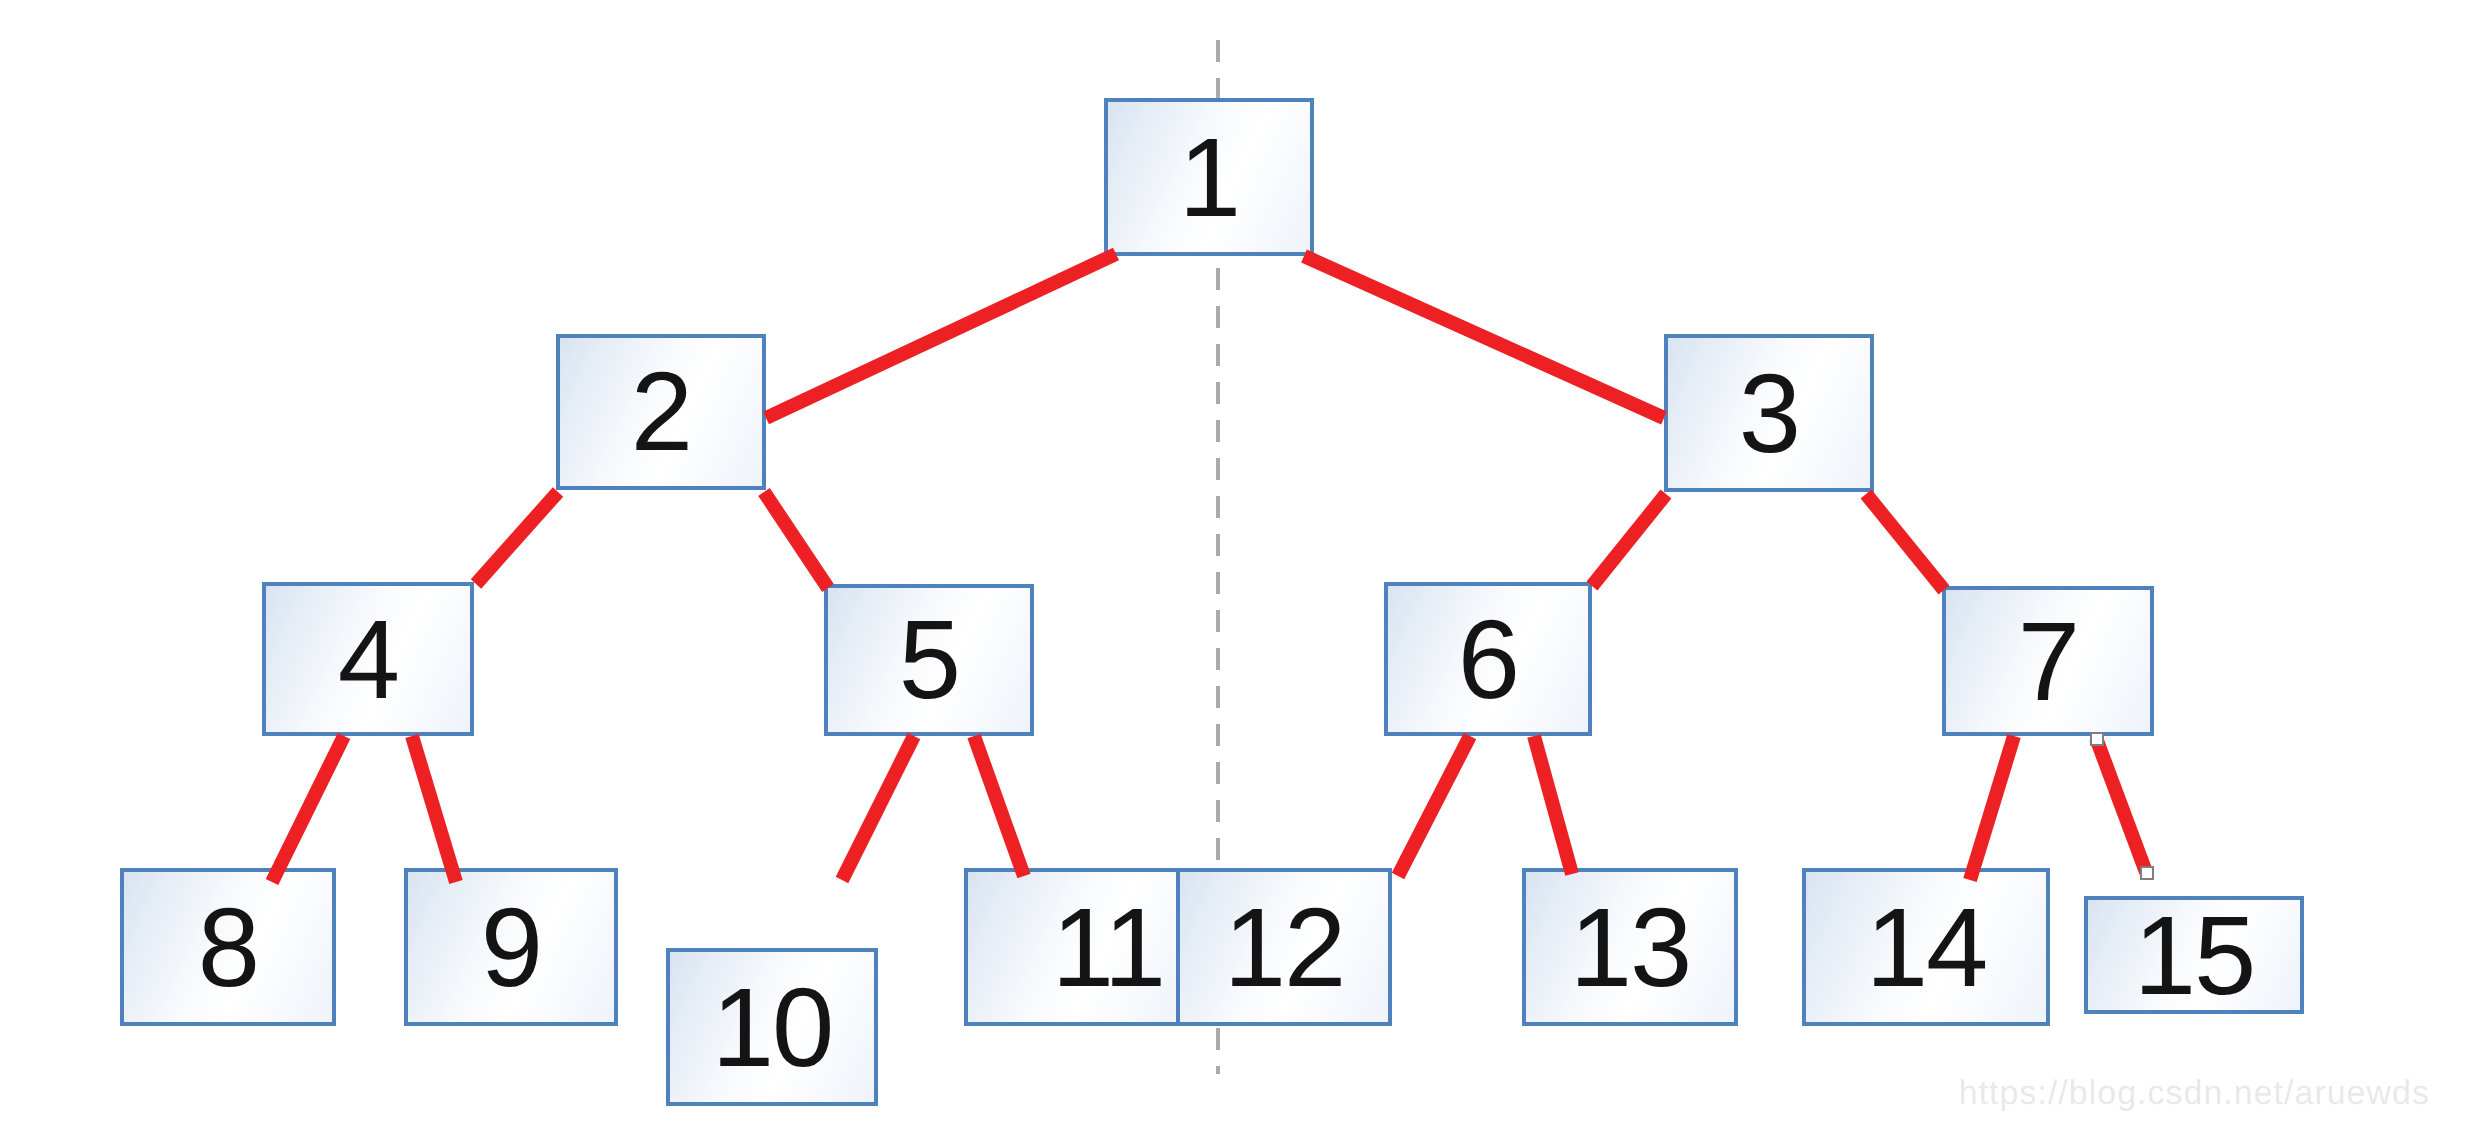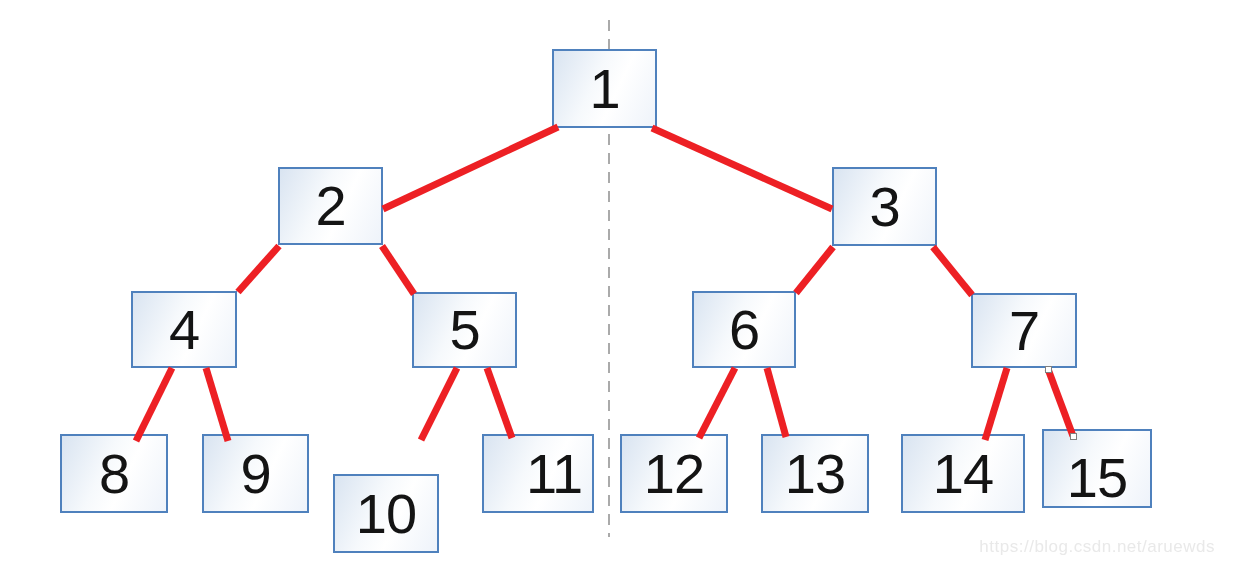--- a/index.html
+++ b/index.html
@@ -93,30 +93,30 @@
       </div>
       <div class="tree-node" style="left: 202px; top: 434px; width: 107px; height: 79px; border-color: rgb(79, 129, 189);">
         <span class="node-label" style="color: rgb(20, 20, 20);">9</span>
       </div>
       <div class="tree-node" style="left: 333px; top: 434px; width: 106px; height: 79px; border-color: rgb(79, 129, 189); margin-top: 40px;">
         <span class="node-label" style="color: rgb(20, 20, 20);">10</span>
       </div>
       <div class="tree-node" style="left: 482px; top: 434px; width: 112px; height: 79px; border-color: rgb(79, 129, 189); padding-left: 32px;">
         <span class="node-label" style="color: rgb(20, 20, 20);">11</span>
       </div>
-      <div class="tree-node" style="left: 620px; top: 434px; width: 108px; height: 79px; border-color: rgb(79, 129, 189);">
+      <div class="tree-node" style="left: 588px; top: 434px; width: 108px; height: 79px; border-color: rgb(79, 129, 189);">
         <span class="node-label" style="color: rgb(20, 20, 20);">12</span>
       </div>
       <div class="tree-node" style="left: 761px; top: 434px; width: 108px; height: 79px; border-color: rgb(79, 129, 189);">
         <span class="node-label" style="color: rgb(20, 20, 20);">13</span>
       </div>
       <div class="tree-node" style="left: 901px; top: 434px; width: 124px; height: 79px; border-color: rgb(79, 129, 189);">
         <span class="node-label" style="color: rgb(20, 20, 20);">14</span>
       </div>
-      <div class="tree-node" style="left: 1042px; top: 429px; width: 110px; height: 79px; border-color: rgb(79, 129, 189); align-items: flex-end;">
+      <div class="tree-node" style="left: 1042px; top: 448px; width: 110px; height: 59px; border-color: rgb(79, 129, 189);">
         <span class="node-label" style="color: rgb(20, 20, 20);">15</span>
       </div>
     </div>
 
   <svg id="edges-svg" class="layer" width="1237" height="563">
       <line x1="558" y1="127" x2="383" y2="209" stroke="#ed2024" stroke-width="7" stroke-linecap="butt"></line>
       <line x1="652" y1="128" x2="832" y2="209" stroke="#ed2024" stroke-width="7" stroke-linecap="butt"></line>
       <line x1="279" y1="246" x2="238" y2="292" stroke="#ed2024" stroke-width="7" stroke-linecap="butt"></line>
       <line x1="382" y1="246" x2="414" y2="294" stroke="#ed2024" stroke-width="7" stroke-linecap="butt"></line>
       <line x1="833" y1="247" x2="796" y2="293" stroke="#ed2024" stroke-width="7" stroke-linecap="butt"></line>

